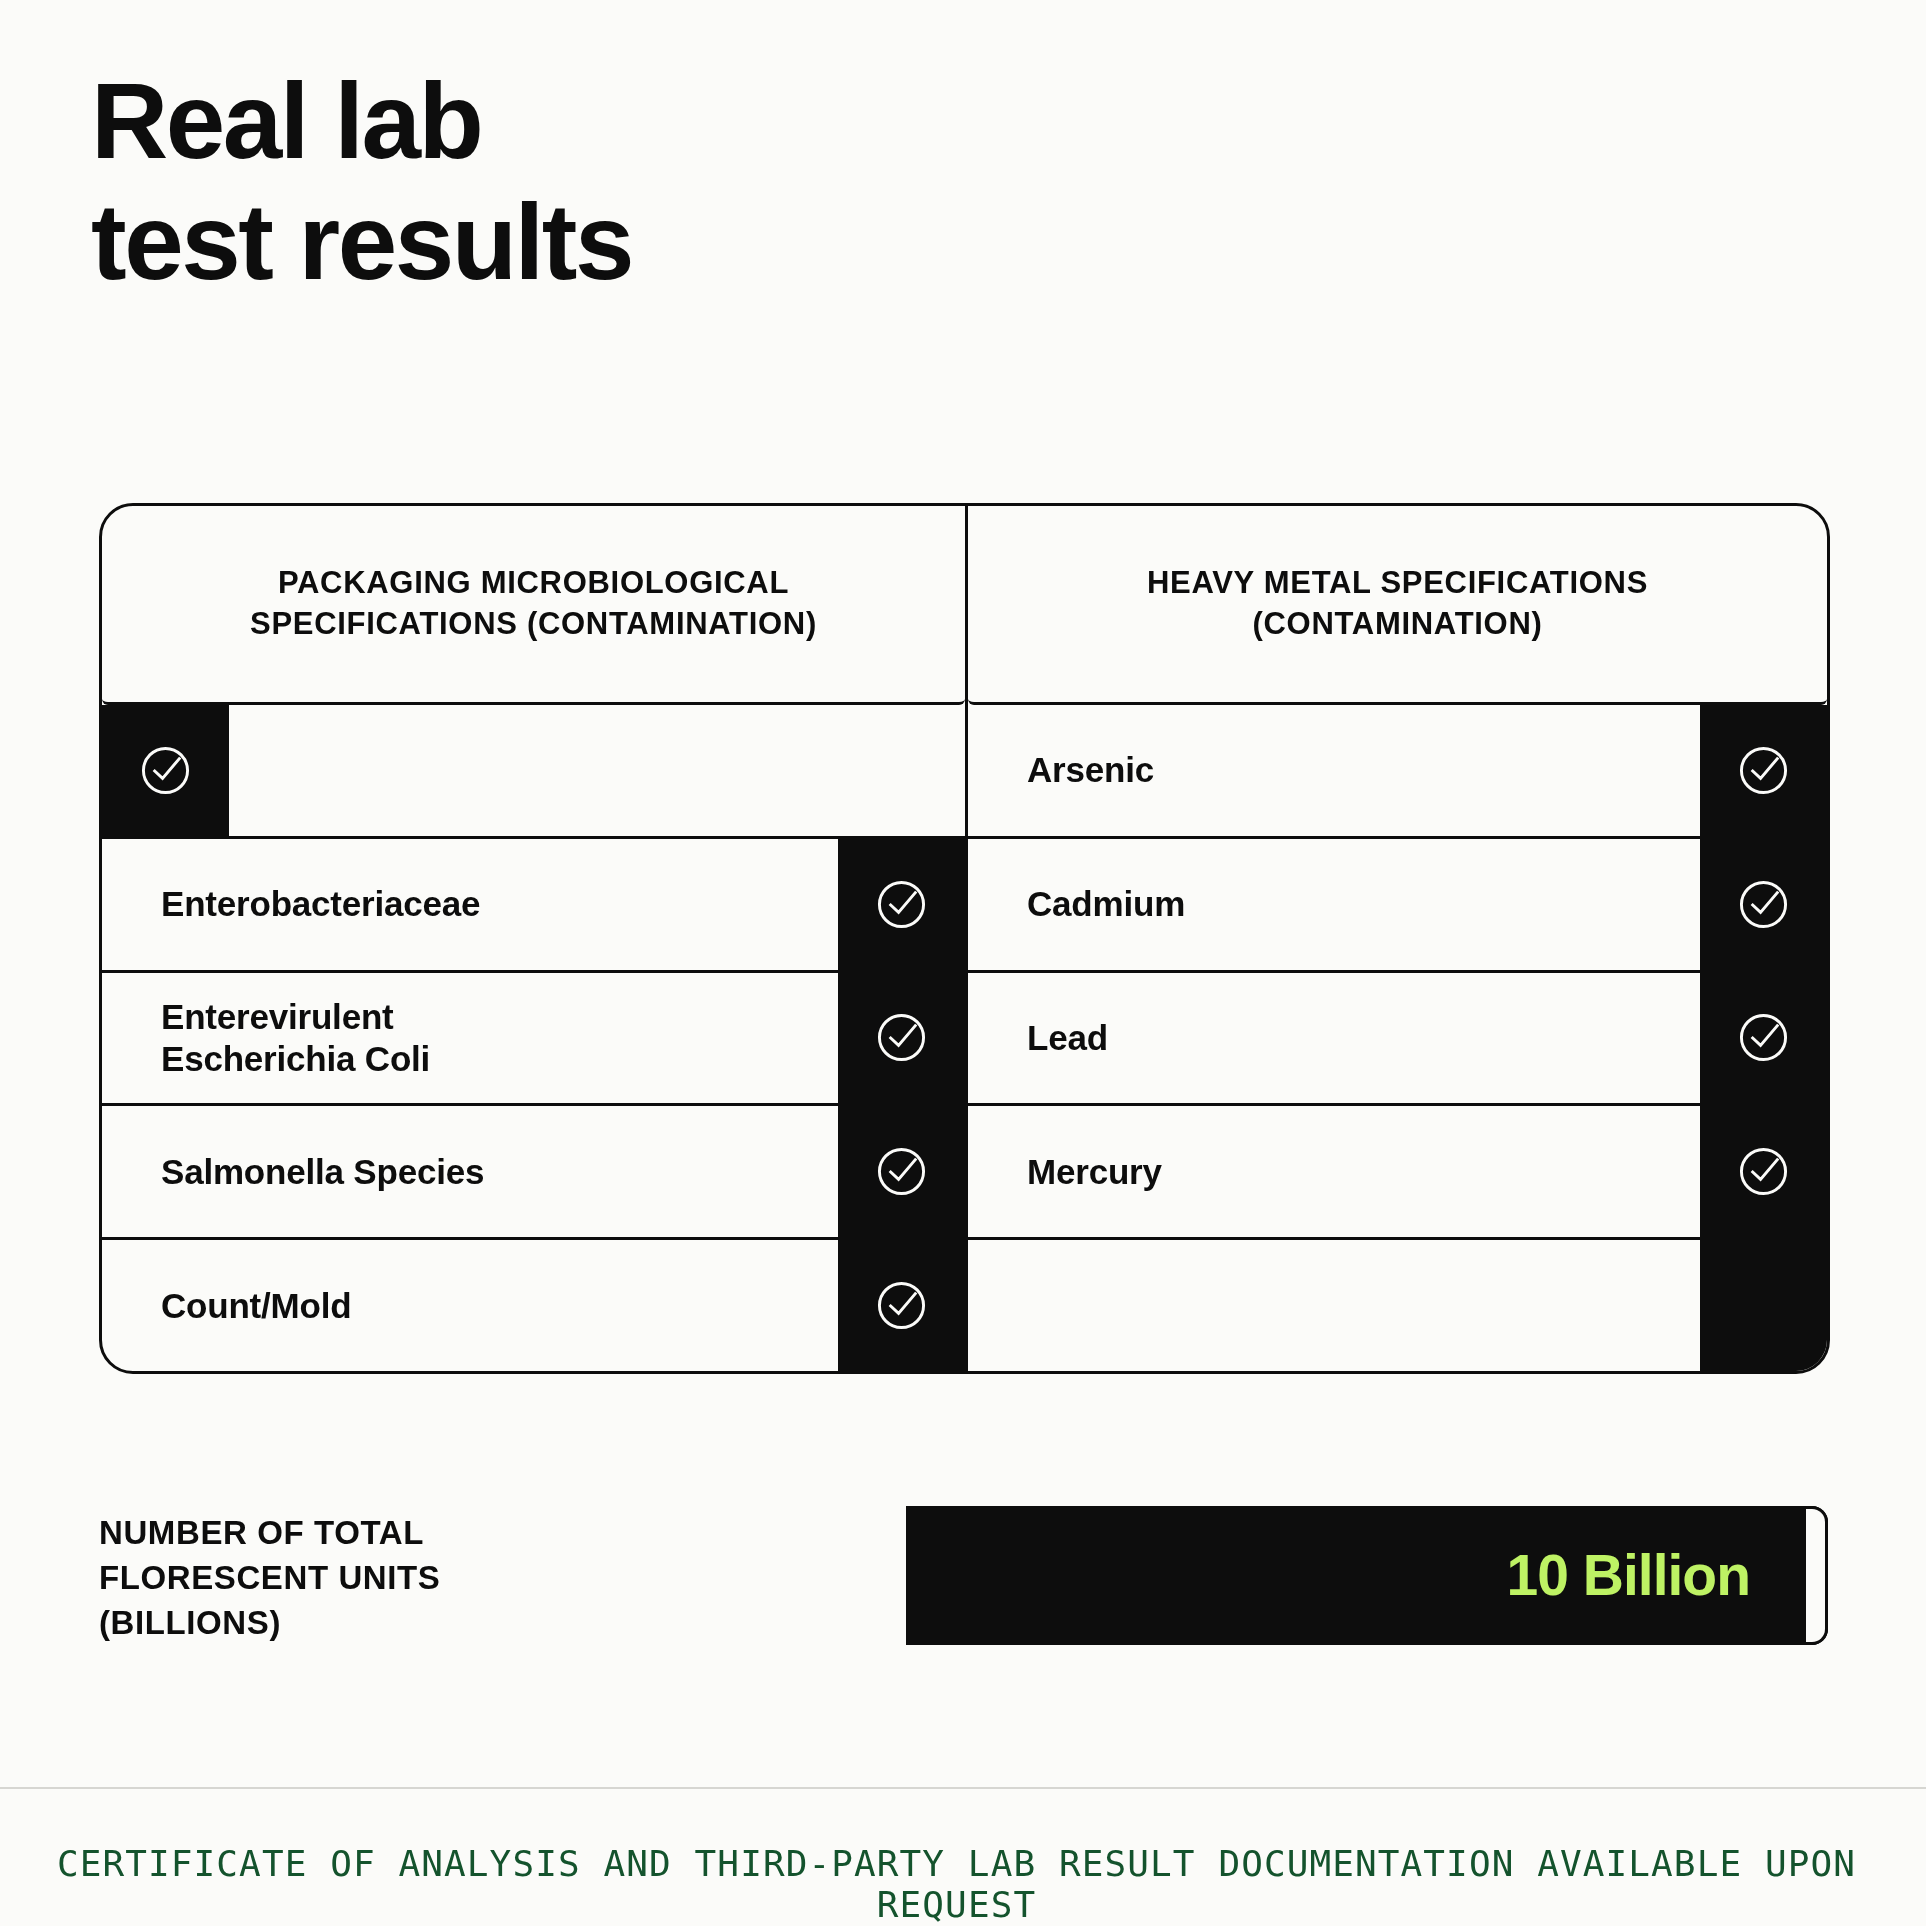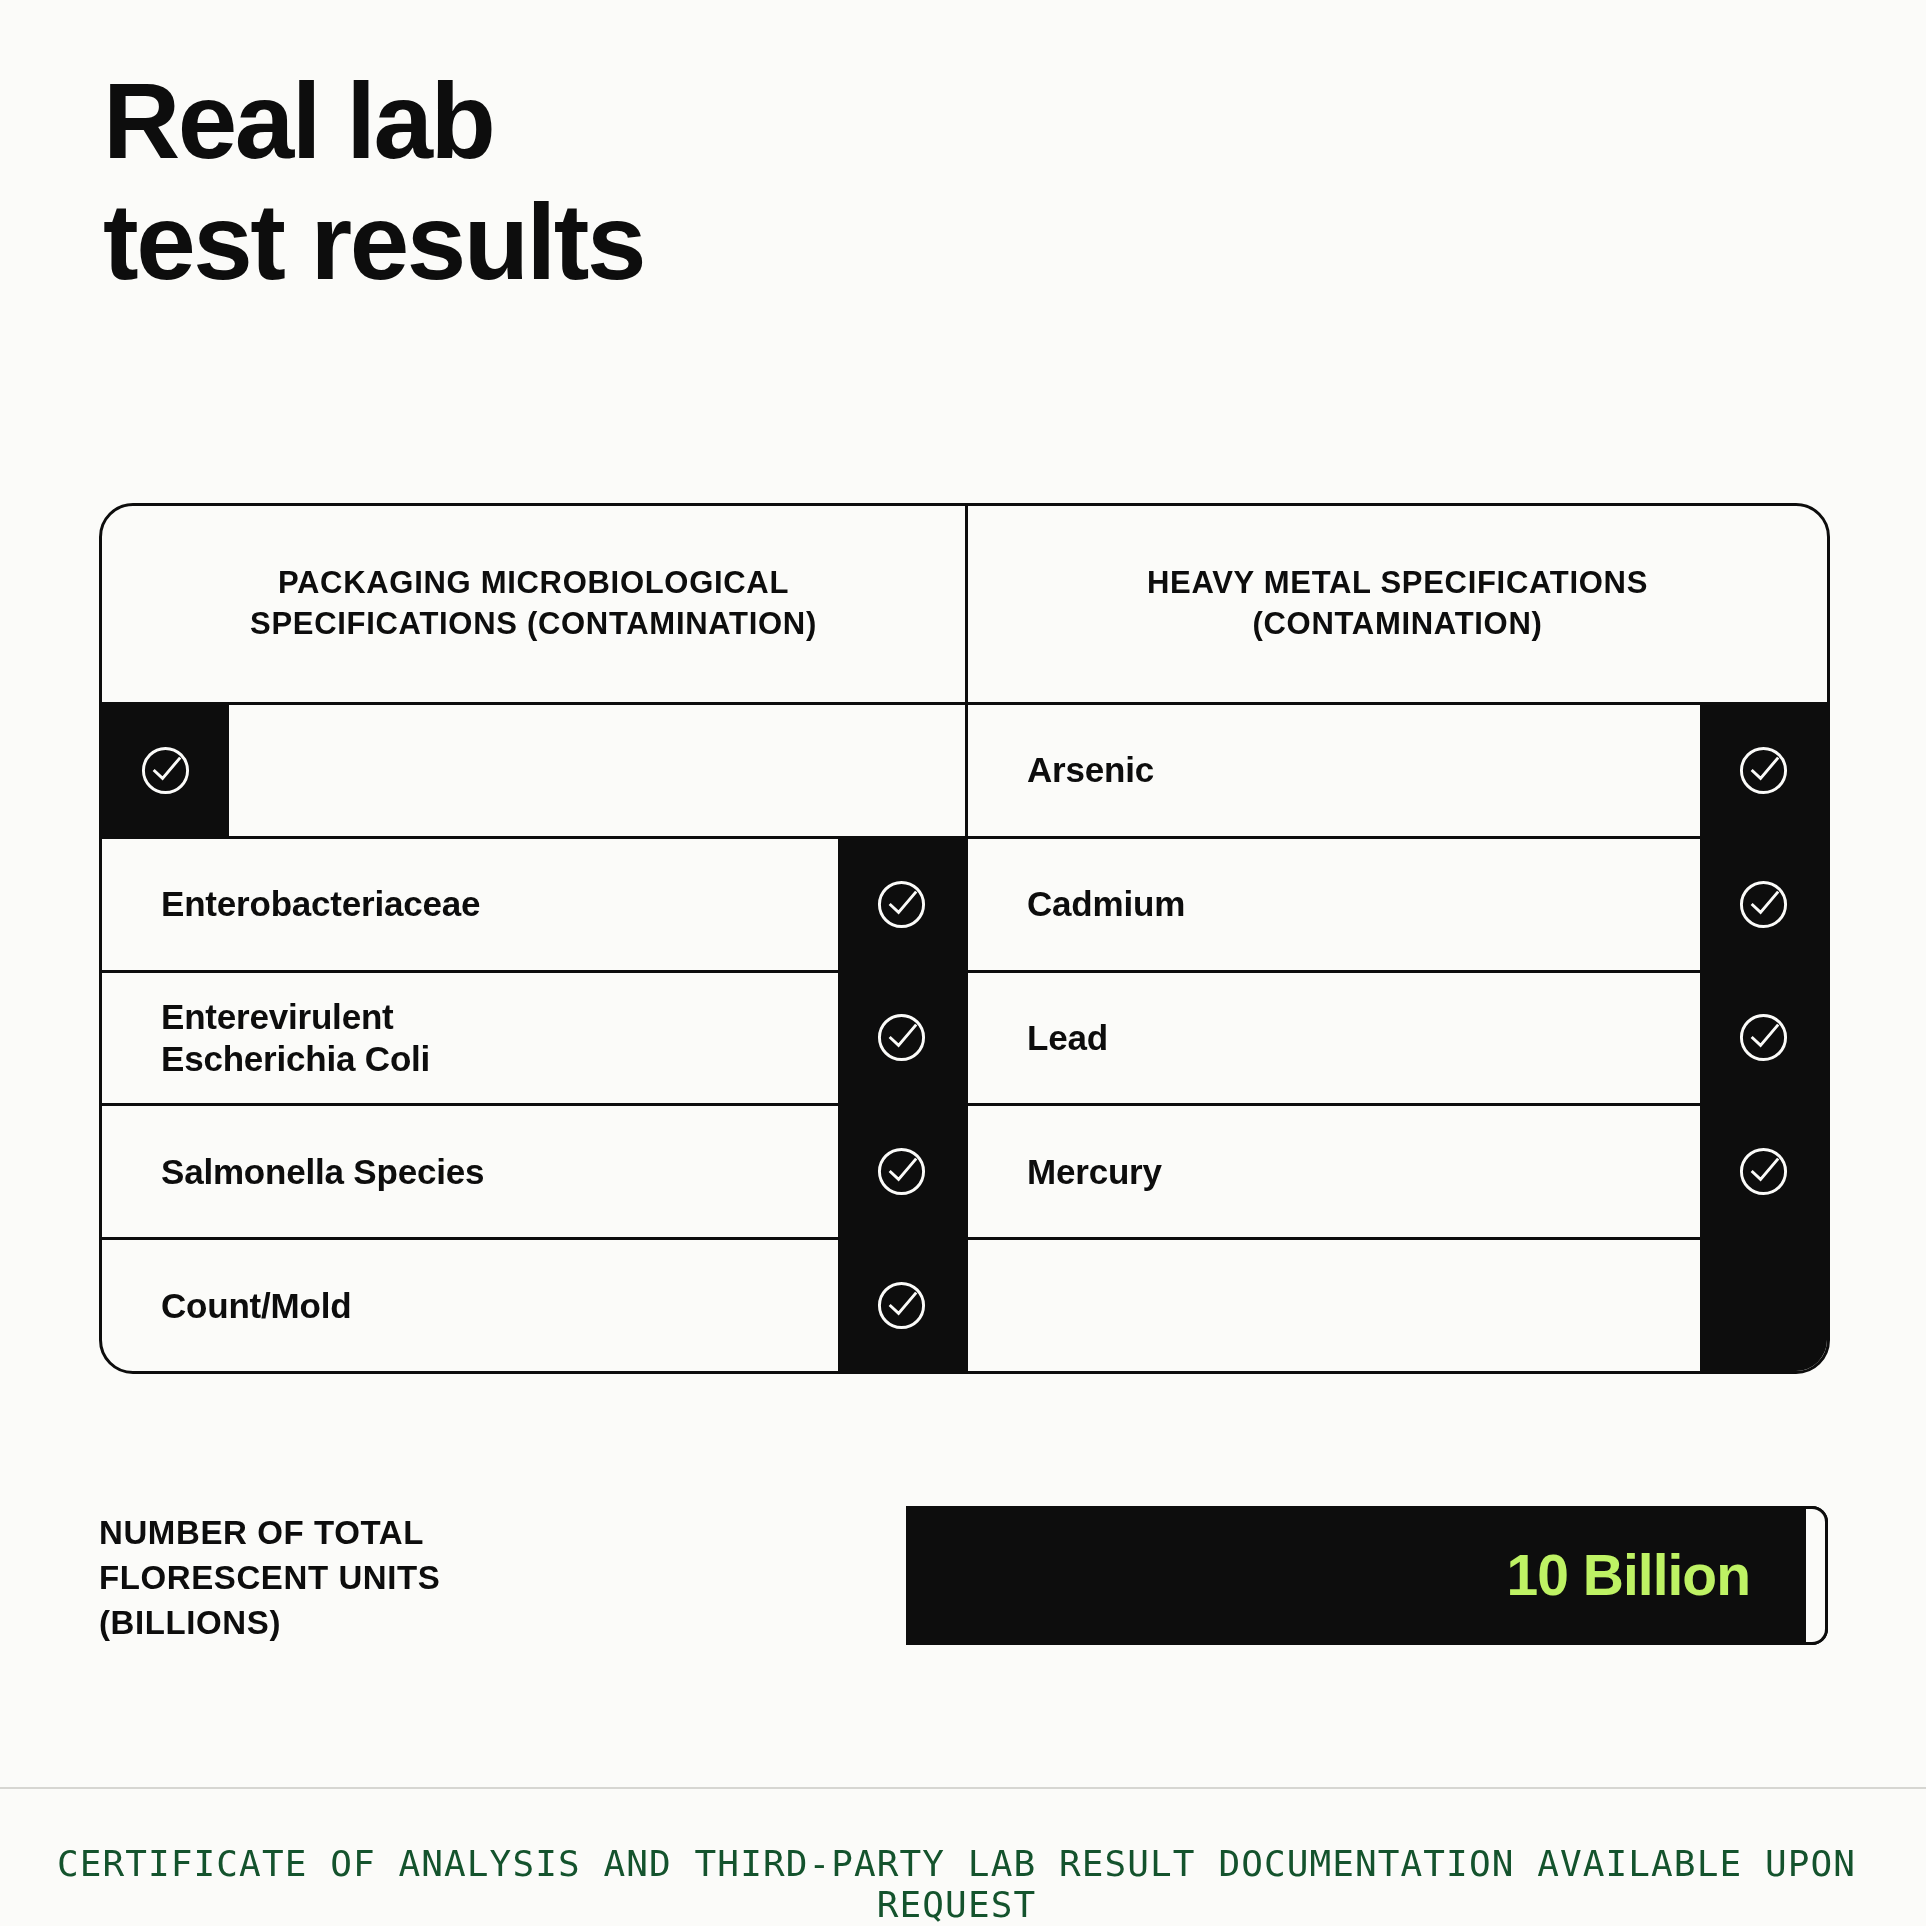--- a/index.html
+++ b/index.html
@@ -17,21 +17,21 @@
     position: relative;
     width: 1927px;
     height: 1927px;
     background: #fbfbf9;
   }
 
   
   .header {
     position: absolute;
     top: 61px;
-    left: 103px;
+    left: 91px;
     right: 63px;
     display: flex;
     justify-content: space-between;
     align-items: flex-end;
   }
 
   .title {
     font-size: 107px;
     line-height: 1.13;
     font-weight: 700;
@@ -73,20 +73,21 @@
   .col.right { width: 860px; }
 
   .col-head {
     height: 199px;
     border-bottom: 3px solid #0d0d0d;
     display: flex;
     align-items: center;
     justify-content: center;
     text-align: center;
     padding: 0 34px;
+    border-radius: 6px;
   }
   .col-head span {
     font-size: 31px;
     font-weight: 700;
     line-height: 1.32;
     letter-spacing: 0.7px;
     white-space: pre-line;
     text-transform: uppercase;
   }
 

